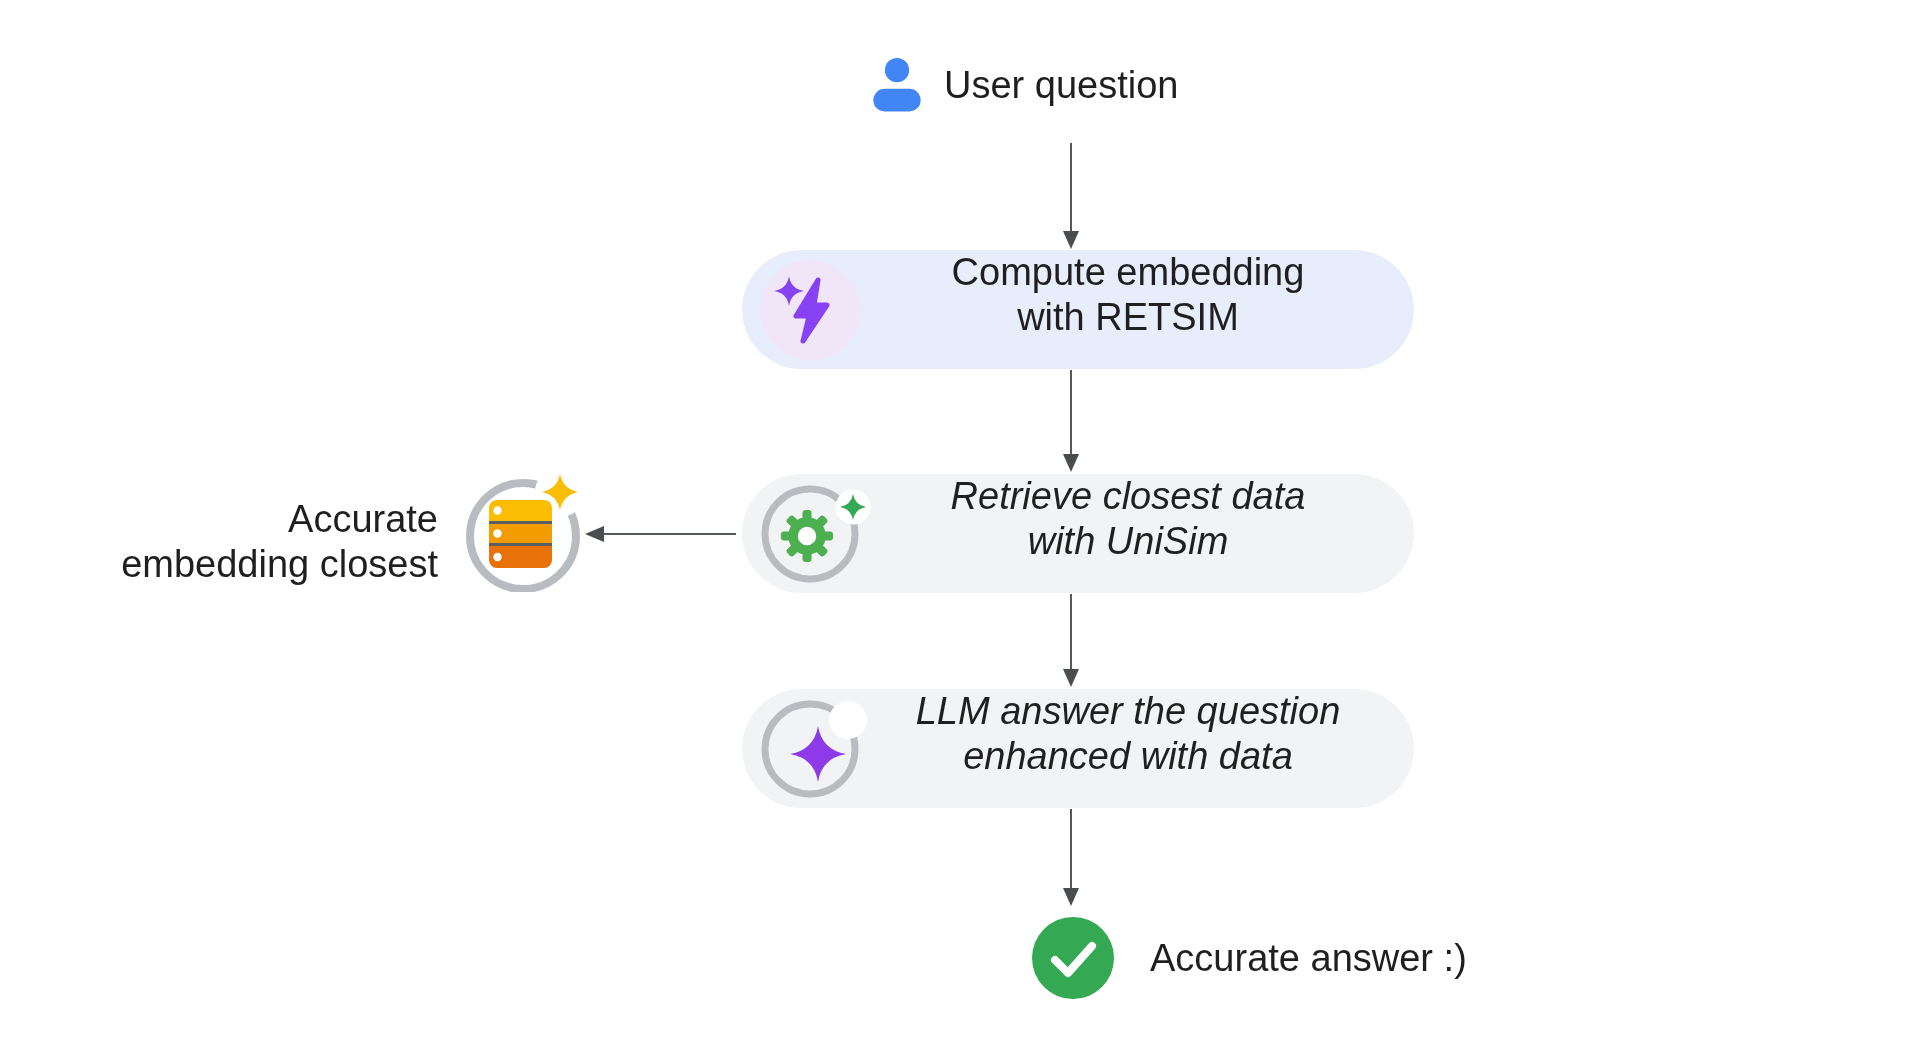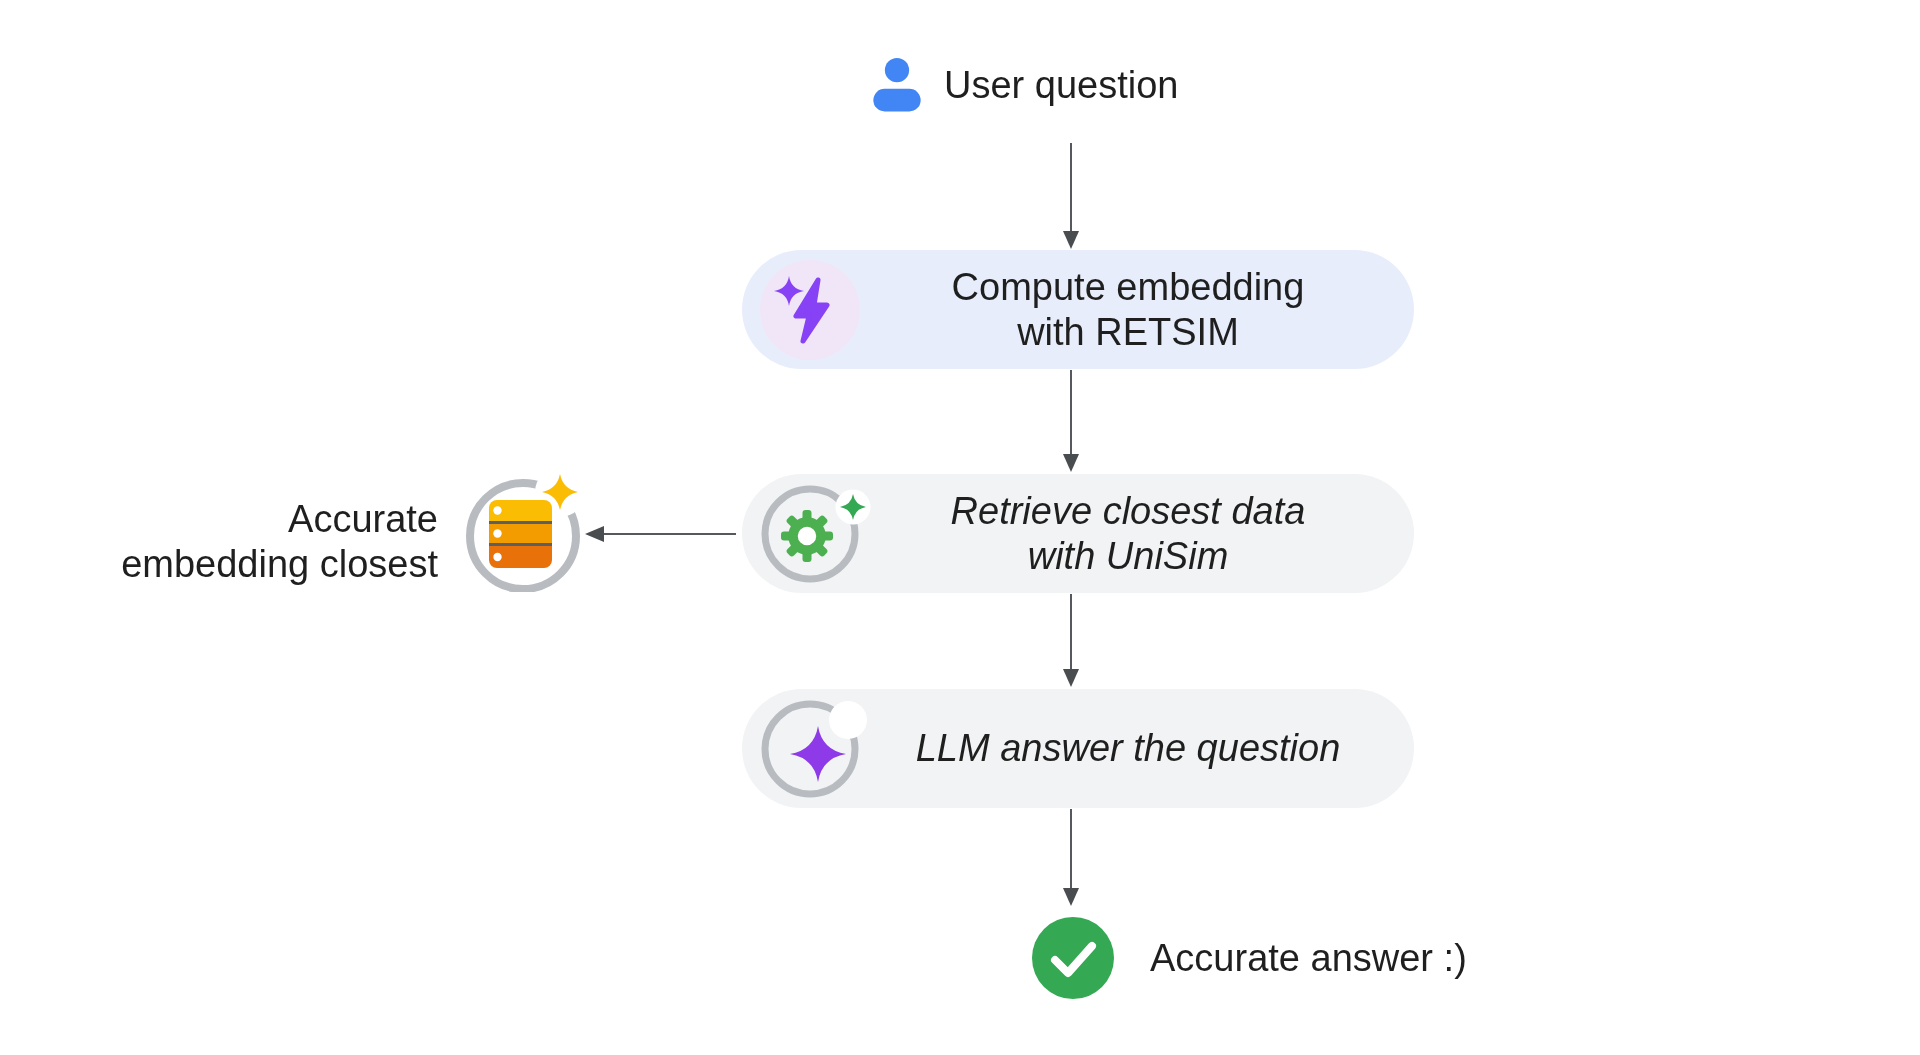--- a/index.html
+++ b/index.html
@@ -8,21 +8,21 @@
   .label{position:absolute;font-size:38px;line-height:44px;white-space:nowrap;color:var(--c-text);}
   
   .pill{position:absolute;left:742px;width:672px;height:119px;border-radius:60px;}
   .pill-blue{background:var(--c-pill-blue);}
   .pill-gray{background:var(--c-pill-gray);font-style:italic;}
   .pill .icon-wrap{position:absolute;left:18px;top:9.5px;width:100px;height:100px;}
   .pill .icon-wrap svg{overflow:visible;}
   .icon-circle{position:absolute;left:0;top:0;width:100px;height:100px;border-radius:50%;
                background:var(--c-icon-circle);}
   .pill-text{position:absolute;left:124px;right:24px;top:0;height:100%;
-             display:flex;flex-direction:column;justify-content:center;align-items:center;
+             display:flex;flex-direction:column;justify-content:flex-start;align-items:center;
              font-size:38px;line-height:45px;text-align:center;}
   
   .v-arrow{position:absolute;width:17px;}
   .v-arrow .shaft{position:absolute;left:7.1px;top:0;bottom:16px;width:2.8px;background:var(--c-arrow);}
   .v-arrow .head{position:absolute;left:0;bottom:0;width:0;height:0;
                  border-left:8.5px solid transparent;border-right:8.5px solid transparent;
                  border-top:18px solid var(--c-arrow-head);}
   .h-arrow{position:absolute;height:17px;}
   .h-arrow .shaft{position:absolute;left:18px;right:0;top:7.1px;height:2.8px;background:var(--c-arrow);}
   .h-arrow .head{position:absolute;left:0;top:0;width:0;height:0;
@@ -127,20 +127,21 @@
   <div class="pill pill-gray" style="top:689px">
     <div class="icon-wrap">
       <svg width="100" height="100" viewBox="0 0 100 100">
         <circle cx="50" cy="50" r="45" fill="none" style="stroke:var(--c-ring)" stroke-width="7"></circle>
         <circle cx="88" cy="21" r="19" fill="#fff"></circle>
         <path d="M58 27 Q62 51 86 55 Q62 59 58 83 Q54 59 30 55 Q54 51 58 27 Z" style="fill:var(--c-star)"></path>
       </svg>
     </div>
     <div class="pill-text">
       <div>LLM answer the question</div>
+      <div>enhanced with data</div>
     </div>
   </div>
 
   <div class="v-arrow" style="left:1062.5px;top:809px;height:97px">
     <div class="shaft"></div>
     <div class="head"></div>
   </div>
 
   <svg class="abs" style="left:1032px;top:917px" width="82" height="82" viewBox="0 0 82 82">
     <circle cx="41" cy="41" r="41" style="fill:var(--c-check)"></circle>

